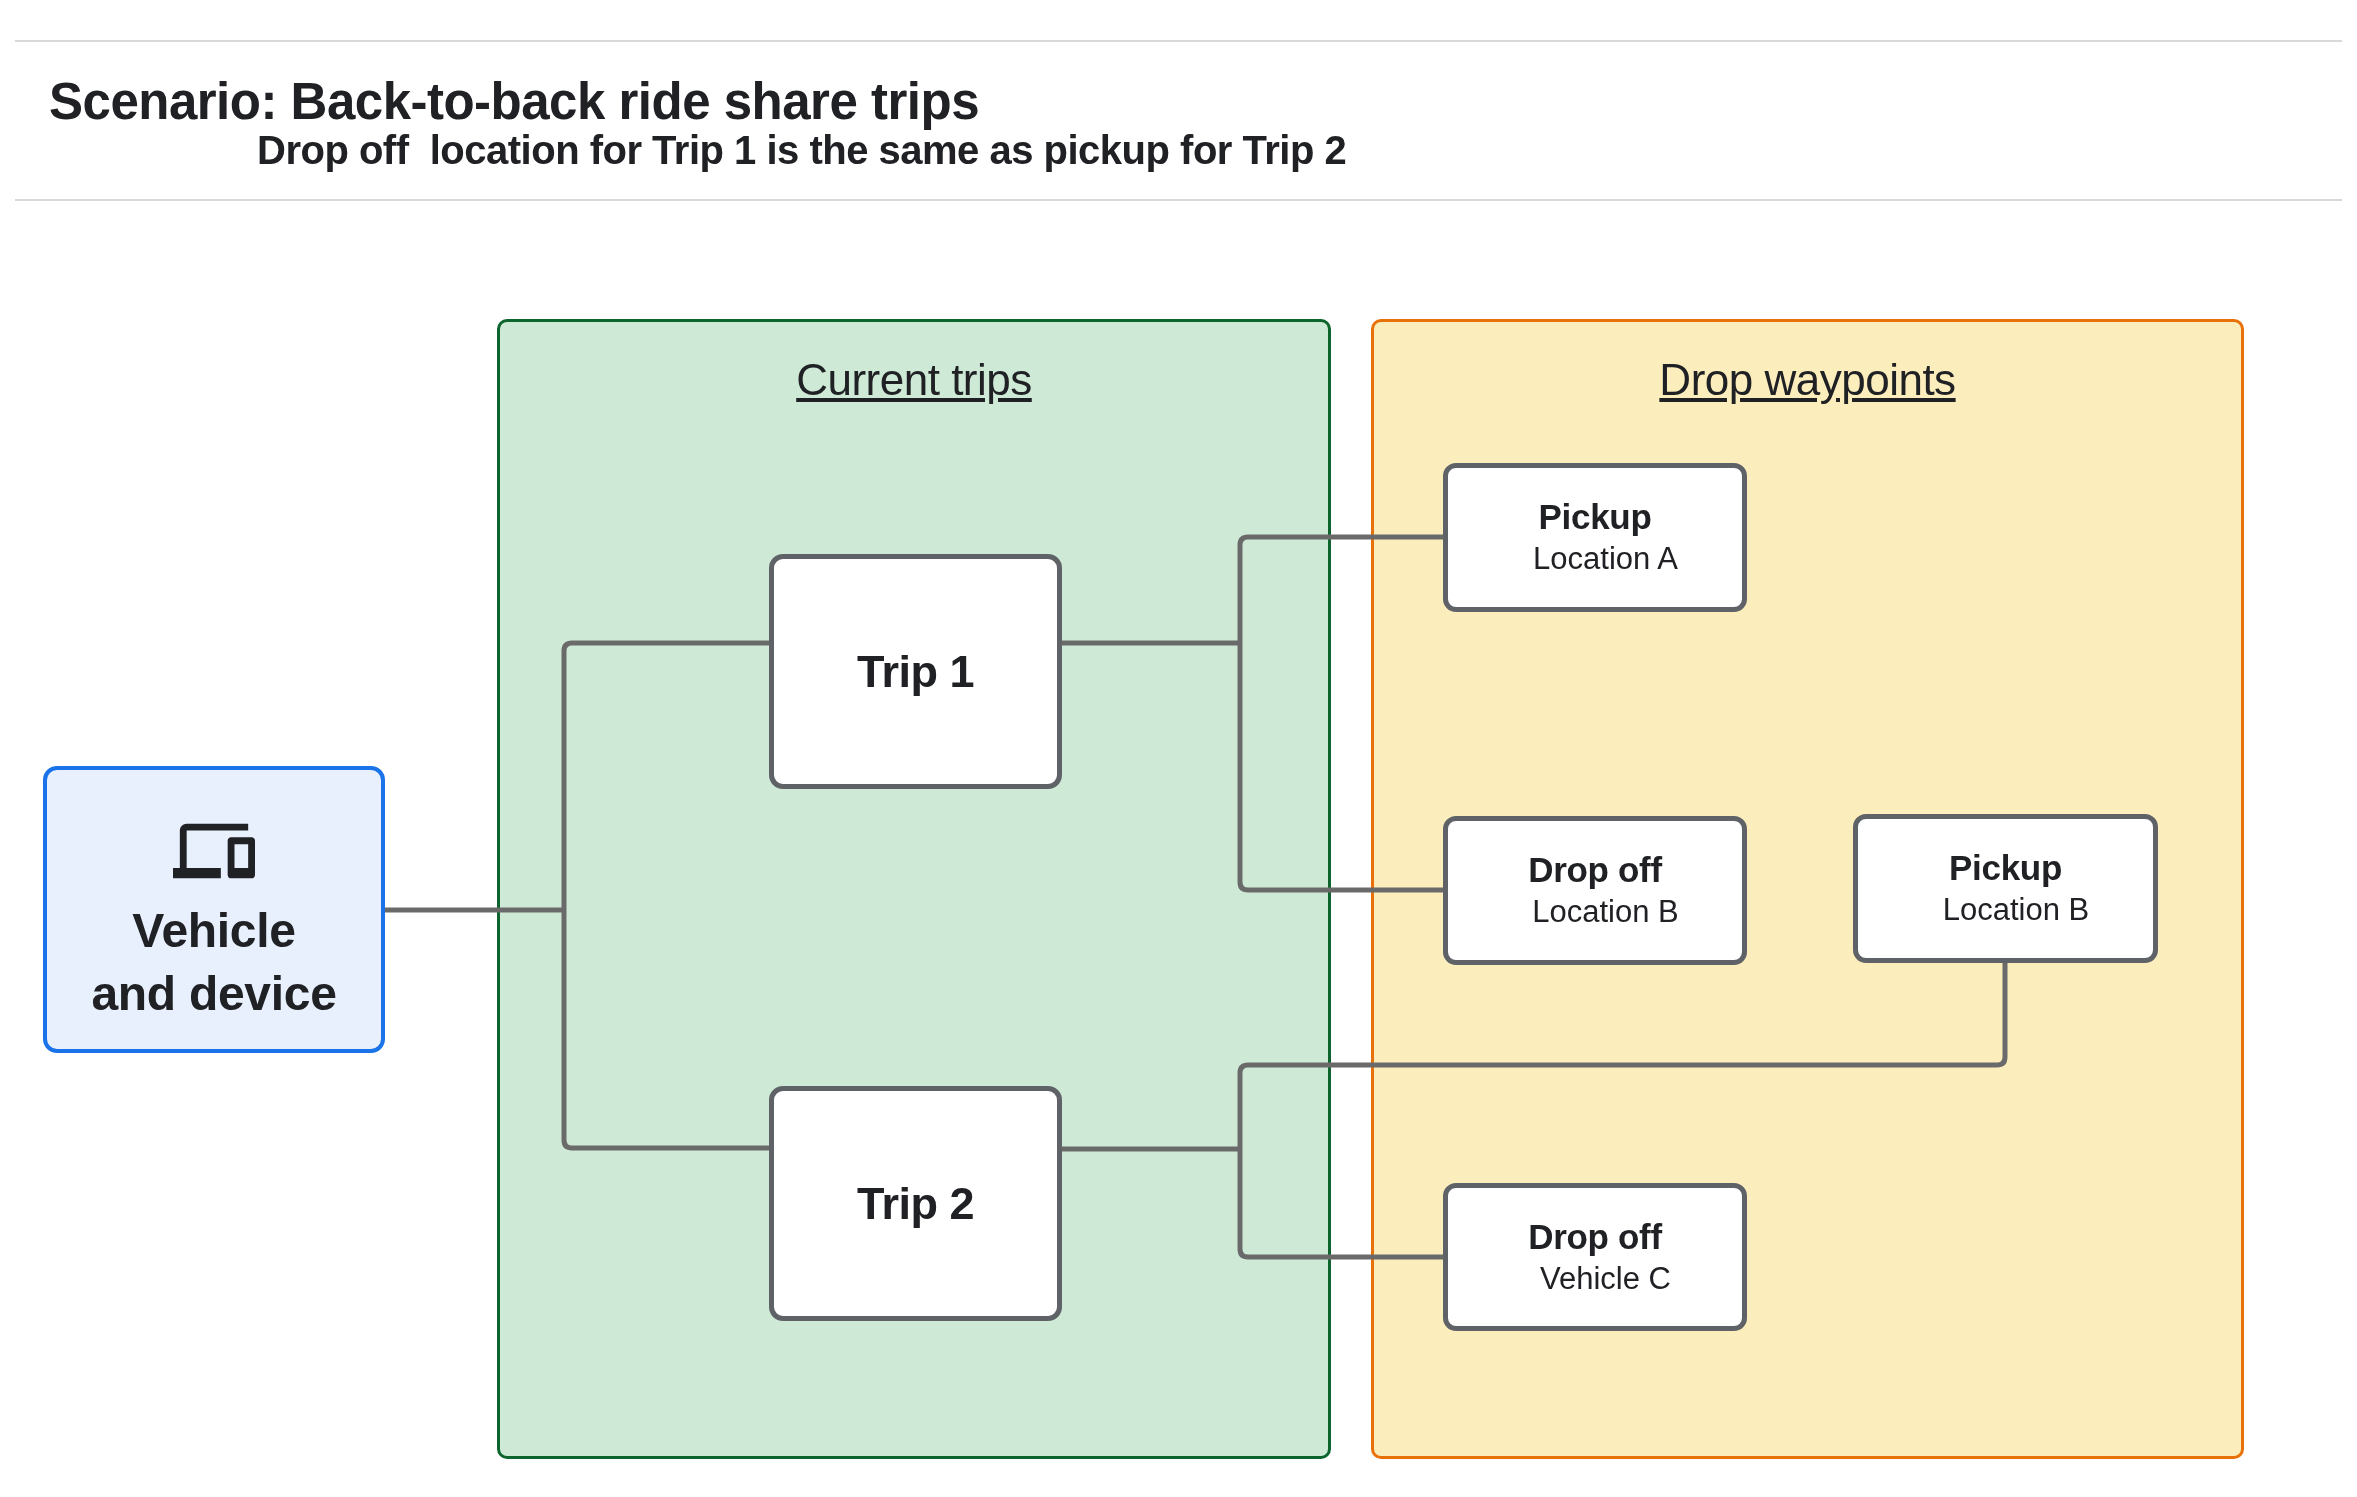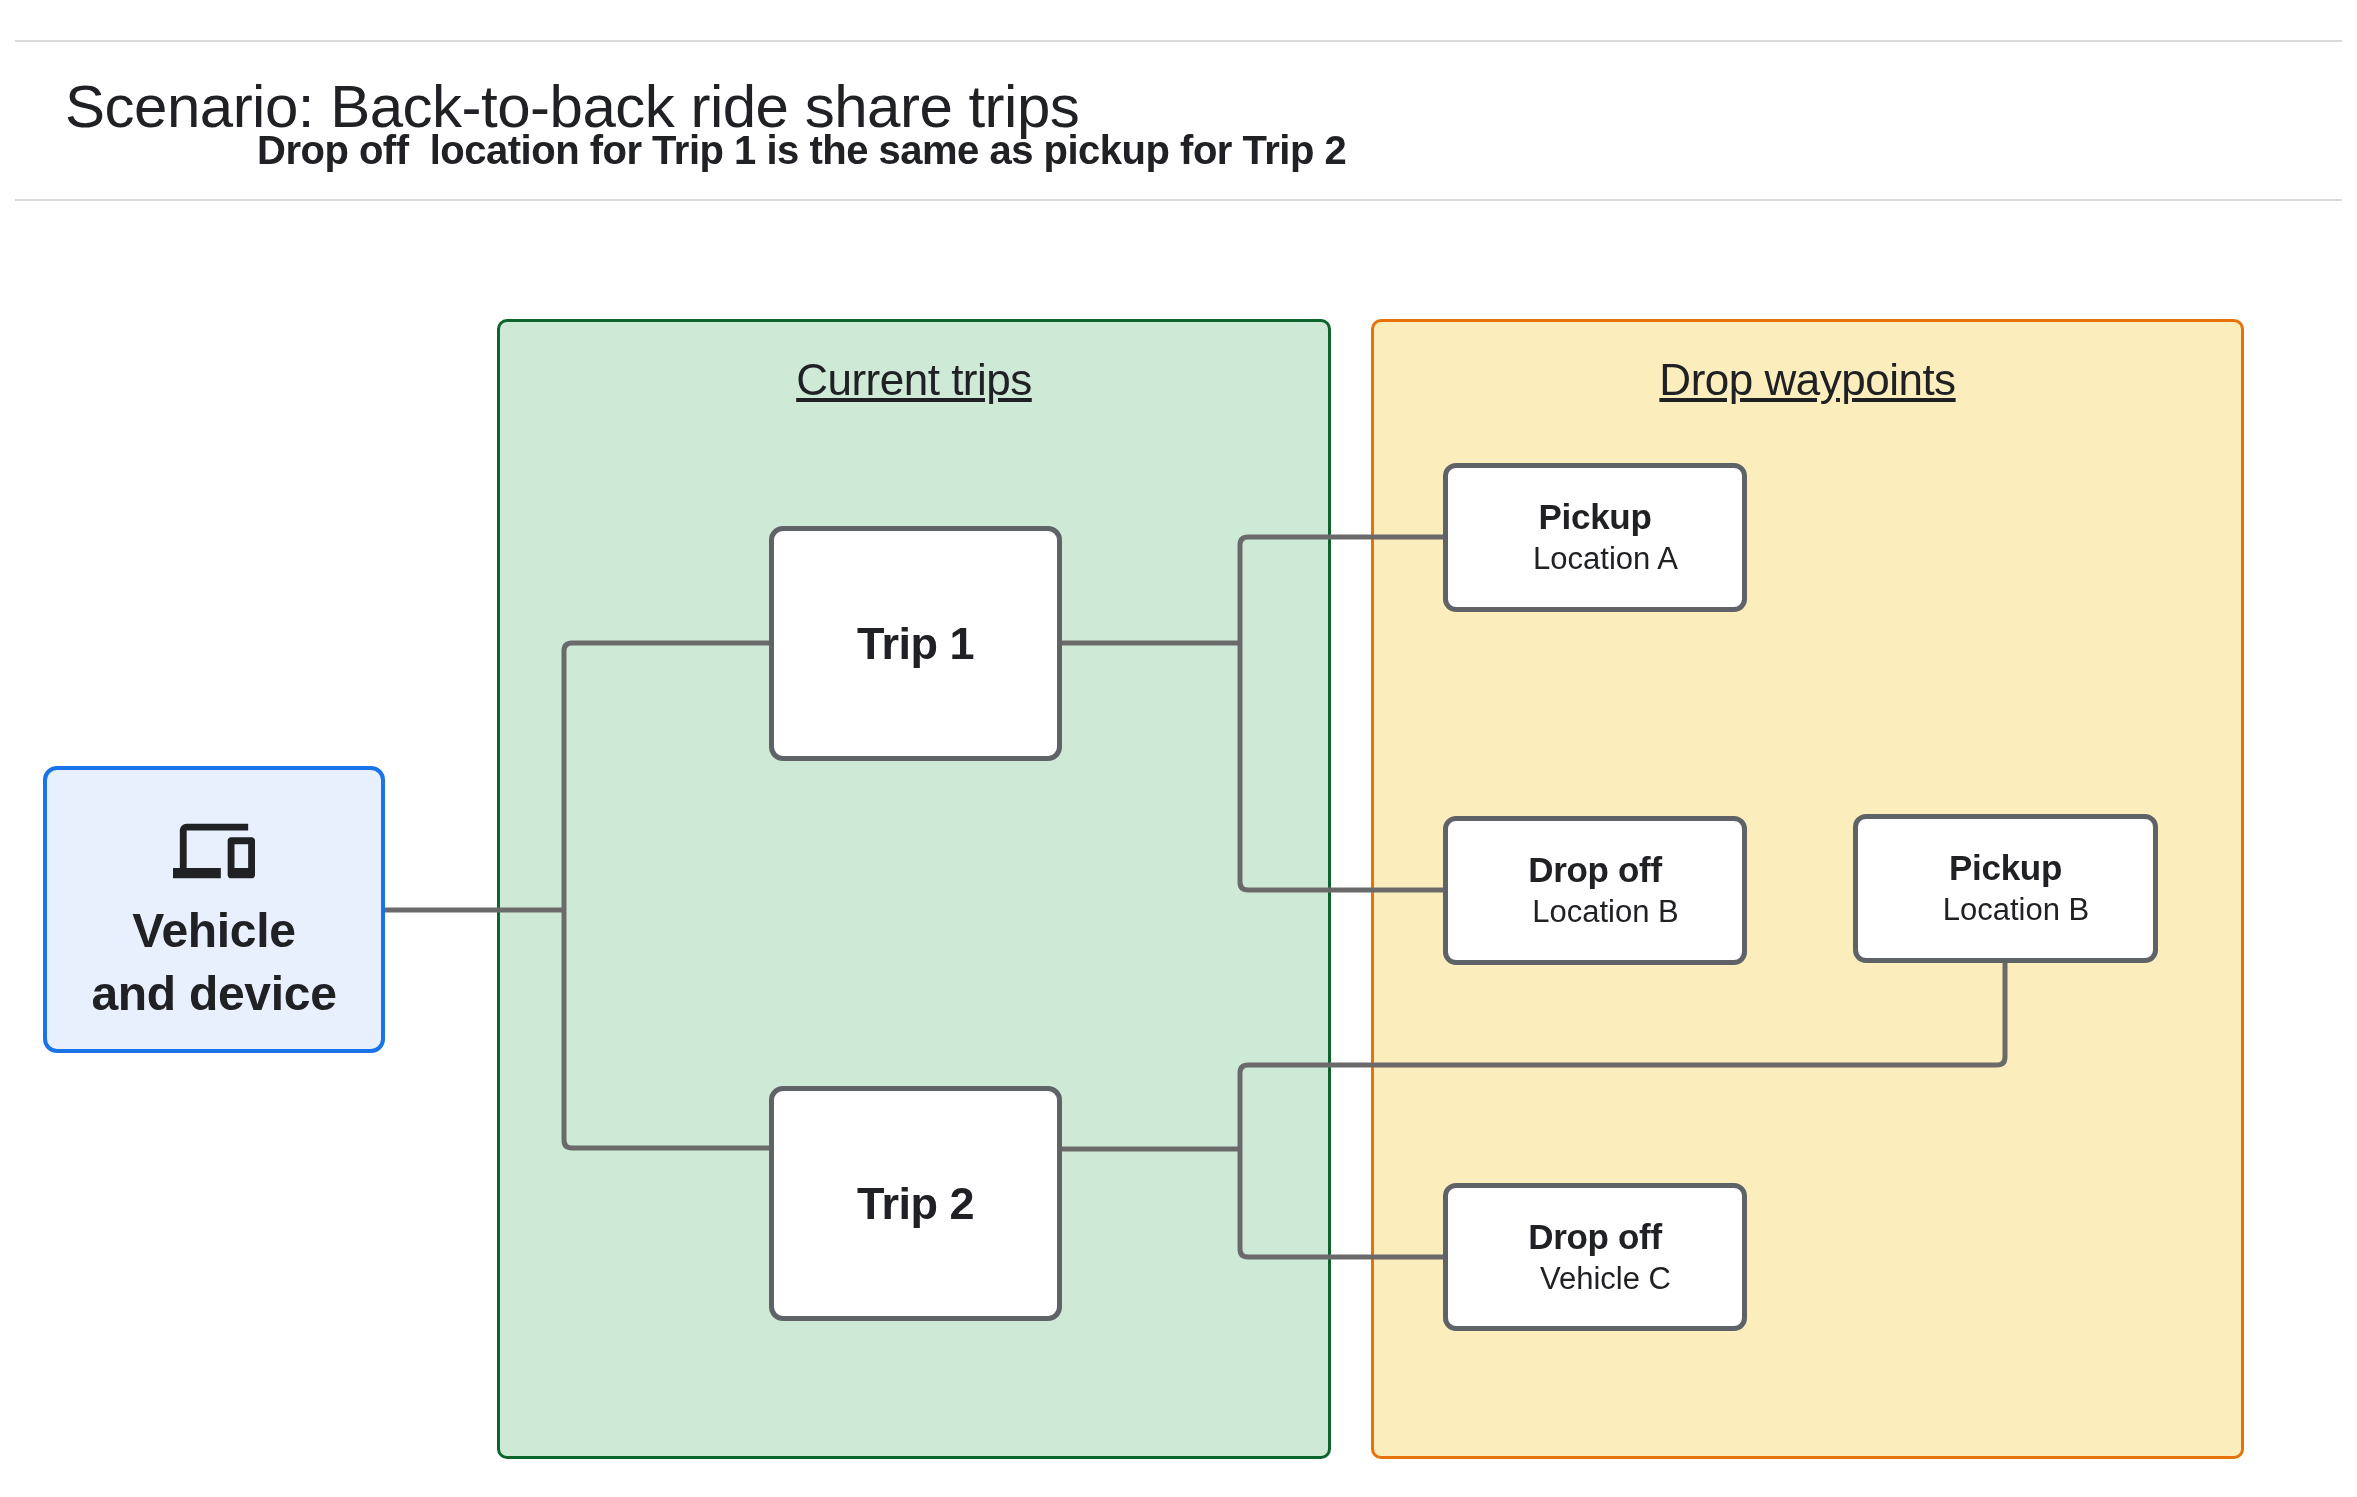--- a/index.html
+++ b/index.html
@@ -3,31 +3,31 @@
 <meta charset="utf-8">
 <style>
   html,body{margin:0;padding:0;background:#ffffff;}
   body{font-family:"Liberation Sans","DejaVu Sans",sans-serif;color:#202124;}
   #stage{position:relative;width:2357px;height:1497px;background:#ffffff;overflow:hidden;}
 
   .divider{position:absolute;left:15px;width:2327px;height:2px;background:#d9d9d9;}
   #divider-top{top:40px;}
   #divider-bottom{top:199px;}
 
-  #page-title{position:absolute;left:65px;top:72px;font-size:60px;font-weight:400;letter-spacing:-0.5px;}
+  #page-title{position:absolute;left:49px;top:72px;font-size:51px;font-weight:700;letter-spacing:-0.5px;}
   #page-subtitle{position:absolute;left:257px;top:128px;font-size:40px;font-weight:700;white-space:pre-wrap;letter-spacing:-0.5px;}
 
   .panel{position:absolute;top:319px;height:1140px;border-radius:10px;box-sizing:border-box;}
   #panel-current-trips{left:497px;width:834px;background:#ceead6;border:3px solid #0d652d;}
   #panel-trip-waypoints{left:1371px;width:873px;background:#fceebc;border:3px solid #e8710a;}
   .panel-title{position:absolute;top:33px;left:0;width:100%;text-align:center;font-size:44px;font-weight:400;letter-spacing:-0.5px;text-decoration:underline;}
 
   .node{position:absolute;background:#ffffff;border:5px solid #5f6368;border-radius:14px;box-sizing:border-box;display:flex;flex-direction:column;align-items:center;justify-content:center;text-align:center;}
   .trip-node{left:769px;width:293px;height:235px;font-size:45px;font-weight:700;letter-spacing:-0.5px;}
-  #node-trip-1{top:526px;}
+  #node-trip-1{top:554px;}
   #node-trip-2{top:1086px;}
 
   .wp-node{width:304px;height:149px;border-radius:13px;}
   .wp-title{font-size:35px;font-weight:700;line-height:1.25;letter-spacing:-0.3px;}
   .wp-subtitle{font-size:31px;font-weight:400;line-height:1.3;margin-left:21px;}
   #node-pickup-a{left:1443px;top:463px;}
   #node-dropoff-b{left:1443px;top:816px;}
   #node-pickup-b{left:1853px;top:814px;width:305px;}
   #node-dropoff-c{left:1443px;top:1183px;height:148px;}
 

